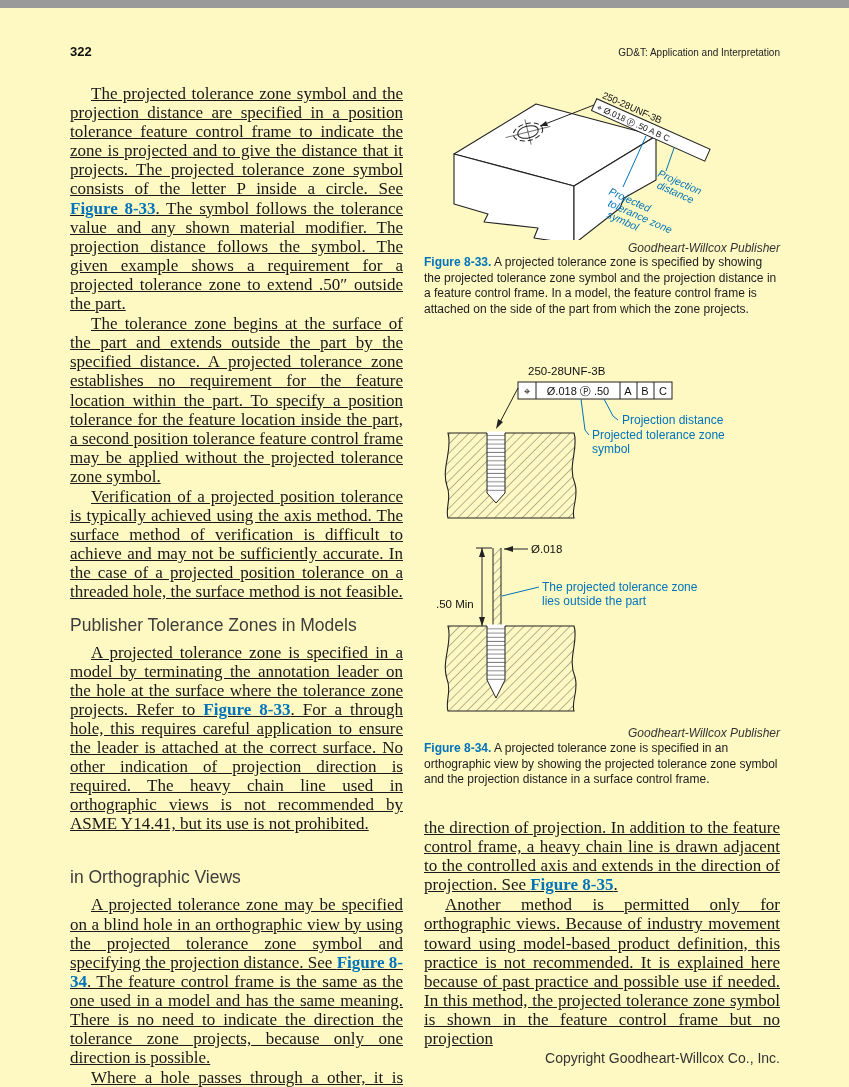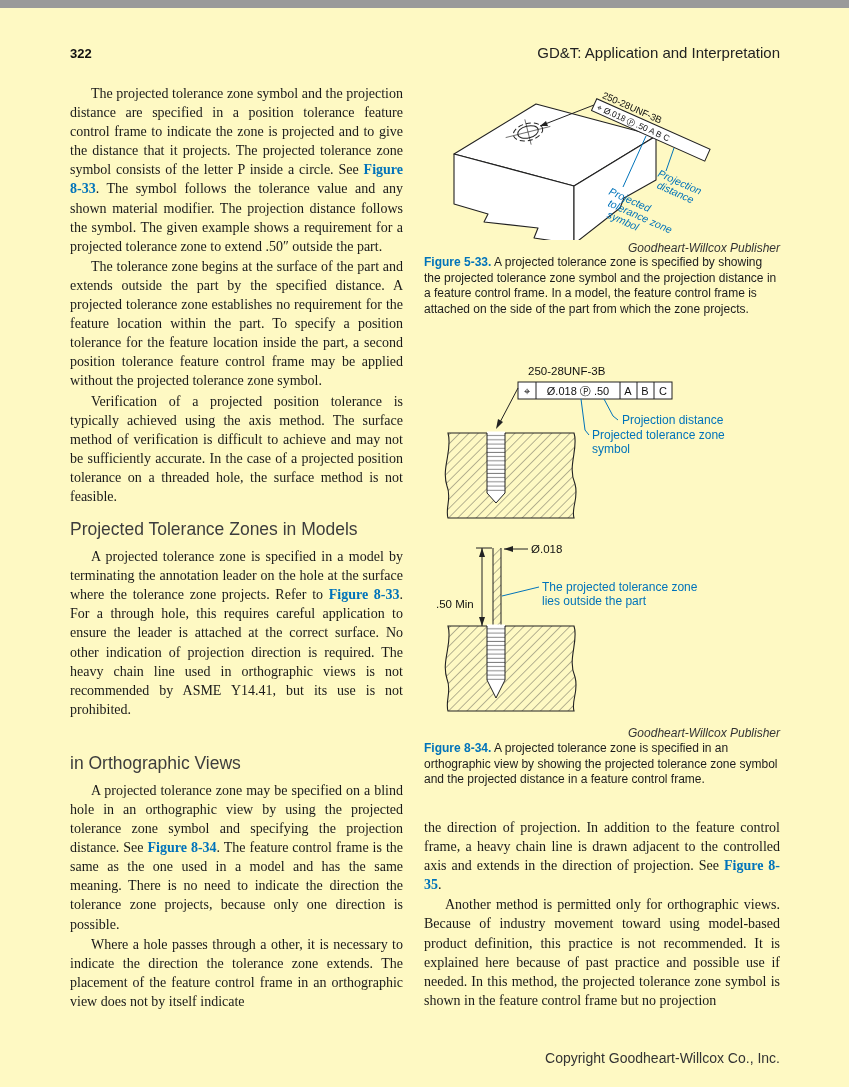--- a/index.html
+++ b/index.html
@@ -1,26 +1,26 @@
 <!DOCTYPE html>
 <html><head>
 <meta charset="utf-8">
 <style>
   * { box-sizing: border-box; }
   body { margin: 0; background: #9a9a9a; font-family: "Liberation Serif", serif; }
   .page { position: relative; width: 849px; height: 1087px; margin: 8px auto; background: #fef9c3; overflow: hidden; padding-left: 25px; }
 
   .header { position: absolute; left: 70px; right: 69px; top: 36px; display: flex; justify-content: space-between; align-items: baseline; font-family: "Liberation Sans", sans-serif; }
   .pagenum { font-size: 13px; font-weight: bold; color: #111; }
-  .running-head { font-size: 15px; color: #222; }
+  .running-head { font-size: 10px; color: #222; }
 
   .leftcol { position: absolute; left: 70px; top: 76px; width: 333px; }
   .rightcol-text { position: absolute; left: 424px; top: 810px; width: 356px; }
 
-  p.body { margin: 0 0 1px 0; font-size: 14px; line-height: 19.1px; text-align: justify; color: #191919; }
+  p.body { margin: 0 0 1px 0; font-size: 17px; line-height: 19.1px; text-align: justify; color: #191919; text-decoration: underline; }
   p.body.indent { text-indent: 21px; }
   .figref { color: #0073ba; font-weight: bold; }
 
   h2.section { font-family: "Liberation Sans", sans-serif; font-weight: normal; font-size: 17.5px; color: #3d3d3d; margin: 13px 0 7px 0; line-height: 21px; }
 
   figure { margin: 0; }
   svg.fig { position: absolute; }
   svg text { font-family: "Liberation Sans", sans-serif; fill: #111; }
   .blue { fill: #0073ba; }
   .bluestroke { stroke: #0073ba; stroke-width: 1; fill: none; }
@@ -37,21 +37,21 @@
 
   <header class="header">
     <span class="pagenum">322</span>
     <span class="running-head">GD&amp;T: Application and Interpretation</span>
   </header>
 
   <div class="leftcol">
     <p class="body indent"><span>The projected tolerance zone symbol and the projection distance are specified in a position tolerance feature control frame to indicate the zone is projected and to give the distance that it projects. The projected tolerance zone symbol consists of the letter P inside a circle. See </span><span class="figref">Figure 8-33</span><span>. The symbol follows the tolerance value and any shown material modifier. The projection distance follows the symbol. The given example shows a requirement for a projected tolerance zone to extend .50″ outside the part.</span></p>
     <p class="body indent"><span>The tolerance zone begins at the surface of the part and extends outside the part by the specified distance. A projected tolerance zone establishes no requirement for the feature location within the part. To specify a position tolerance for the feature location inside the part, a second position tolerance feature control frame may be applied without the projected tolerance zone symbol.</span></p>
     <p class="body indent"><span>Verification of a projected position tolerance is typically achieved using the axis method. The surface method of verification is difficult to achieve and may not be sufficiently accurate. In the case of a projected position tolerance on a threaded hole, the surface method is not feasible.</span></p>
-    <h2 class="section">Projected Tolerance Zones in Models</h2>
+    <h2 class="section">Publisher Tolerance Zones in Models</h2>
     <p class="body indent"><span>A projected tolerance zone is specified in a model by terminating the annotation leader on the hole at the surface where the tolerance zone projects. Refer to </span><span class="figref">Figure 8-33</span><span>. For a through hole, this requires careful application to ensure the leader is attached at the correct surface. No other indication of projection direction is required. The heavy chain line used in orthographic views is not recommended by ASME Y14.41, but its use is not prohibited.</span></p>
     <h2 class="section"><br><span>in Orthographic Views</span></h2>
     <p class="body indent"><span>A projected tolerance zone may be specified on a blind hole in an orthographic view by using the projected tolerance zone symbol and specifying the projection distance. See </span><span class="figref">Figure 8-34</span><span>. The feature control frame is the same as the one used in a model and has the same meaning. There is no need to indicate the direction the tolerance zone projects, because only one direction is possible.</span></p>
     <p class="body indent"><span>Where a hole passes through a other, it is necessary to indicate the direction the tolerance zone extends. The placement of the feature control frame in an orthographic view does not by itself indicate</span></p>
   </div>
 
   <figure>
     <svg class="fig" style="left:424px;top:66px" width="355" height="166" viewBox="0 0 355 166">
 
       <g fill="#ffffff" stroke="#222" stroke-width="1.1" stroke-linejoin="round">
@@ -82,21 +82,21 @@
         <text x="0" y="0" font-size="10.5" class="blue it">Projection</text>
         <text x="4" y="11" font-size="10.5" class="blue it">distance</text>
       </g>
       <g transform="translate(184,120) rotate(24)">
         <text x="0" y="0" font-size="10.5" class="blue it">Projected</text>
         <text x="4" y="11" font-size="10.5" class="blue it">tolerance zone</text>
         <text x="8" y="22" font-size="10.5" class="blue it">symbol</text>
       </g>
     </svg>
     <div class="attribution" style="left:424px;top:233px">Goodheart-Willcox Publisher</div>
-    <figcaption class="caption" style="left:424px;top:247px"><span class="figref">Figure 5-33.</span><span> A projected tolerance zone is specified by showing the projected tolerance zone symbol and the projection distance in a feature control frame. In a model, the feature control frame is attached on the side of the part from which the zone projects.</span></figcaption>
+    <figcaption class="caption" style="left:424px;top:247px"><span class="figref">Figure 8-33.</span><span> A projected tolerance zone is specified by showing the projected tolerance zone symbol and the projection distance in a feature control frame. In a model, the feature control frame is attached on the side of the part from which the zone projects.</span></figcaption>
   </figure>
 
   <figure>
     <svg class="fig" style="left:424px;top:350px" width="355" height="366" viewBox="0 0 355 366">
       <defs>
         <pattern id="hatch34" patternUnits="userSpaceOnUse" width="6.5" height="6.5" patternTransform="rotate(45)">
           <line x1="0" y1="0" x2="0" y2="6.5" stroke="#3a3a3a" stroke-width="0.75"></line>
         </pattern>
         <pattern id="thread34" patternUnits="userSpaceOnUse" width="6" height="4.2">
           <line x1="0" y1="2" x2="6" y2="2" stroke="#444" stroke-width="0.7"></line>
@@ -157,21 +157,21 @@
       <g>
         <rect x="63" y="266.5" width="18" height="56" fill="#ffffff"></rect>
         <path d="M63,322 L72,340 L81,322 Z" fill="#ffffff"></path>
         <rect x="63" y="269" width="18" height="53" fill="url(#thread34)"></rect>
         <line x1="63" y1="268" x2="63" y2="322" stroke="#222" stroke-width="1"></line>
         <line x1="81" y1="268" x2="81" y2="322" stroke="#222" stroke-width="1"></line>
         <path d="M63,322 L72,340 L81,322" fill="none" stroke="#222" stroke-width="1"></path>
       </g>
     </svg>
     <div class="attribution" style="left:424px;top:718px">Goodheart-Willcox Publisher</div>
-    <figcaption class="caption" style="left:424px;top:733px"><span class="figref">Figure 8-34.</span><span> A projected tolerance zone is specified in an orthographic view by showing the projected tolerance zone symbol and the projected distance in a feature control frame.</span></figcaption>
+    <figcaption class="caption" style="left:424px;top:733px"><span class="figref">Figure 8-34.</span><span> A projected tolerance zone is specified in an orthographic view by showing the projected tolerance zone symbol and the projection distance in a surface control frame.</span></figcaption>
   </figure>
 
   <div class="rightcol-text">
     <p class="body"><span>the direction of projection. In addition to the feature control frame, a heavy chain line is drawn adjacent to the controlled axis and extends in the direction of projection. See </span><span class="figref">Figure 8-35</span><span>.</span></p>
     <p class="body indent"><span>Another method is permitted only for orthographic views. Because of industry movement toward using model-based product definition, this practice is not recommended. It is explained here because of past practice and possible use if needed. In this method, the projected tolerance zone symbol is shown in the feature control frame but no projection</span></p>
   </div>
 
   <footer class="footer">Copyright Goodheart-Willcox Co., Inc.</footer>
 
 </div>

